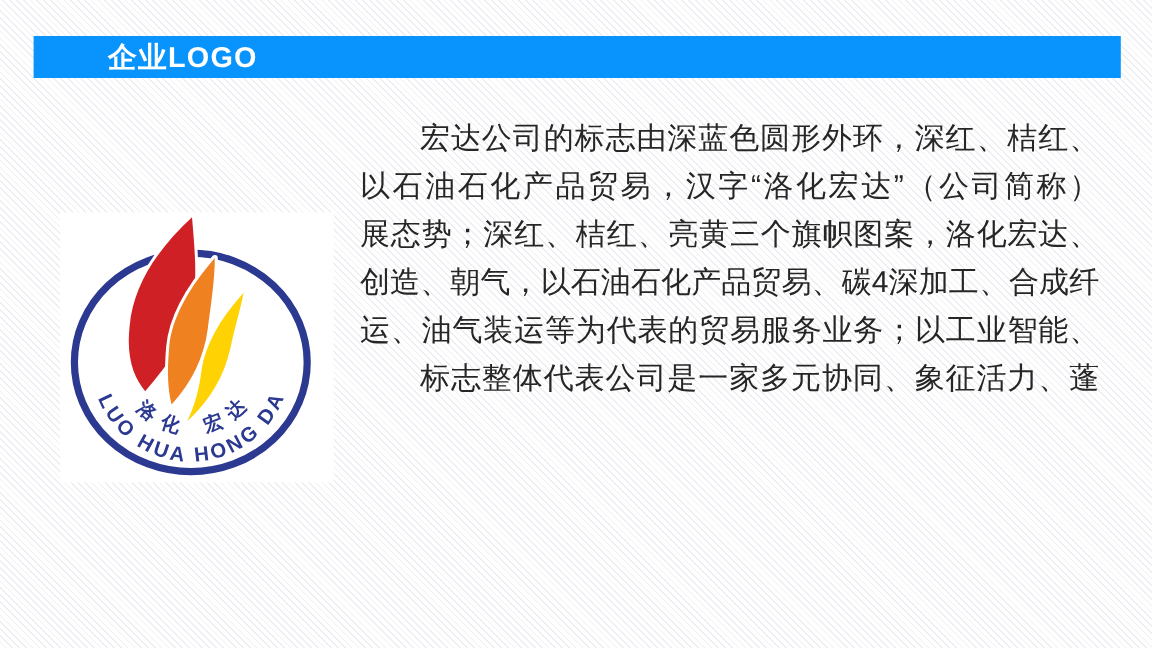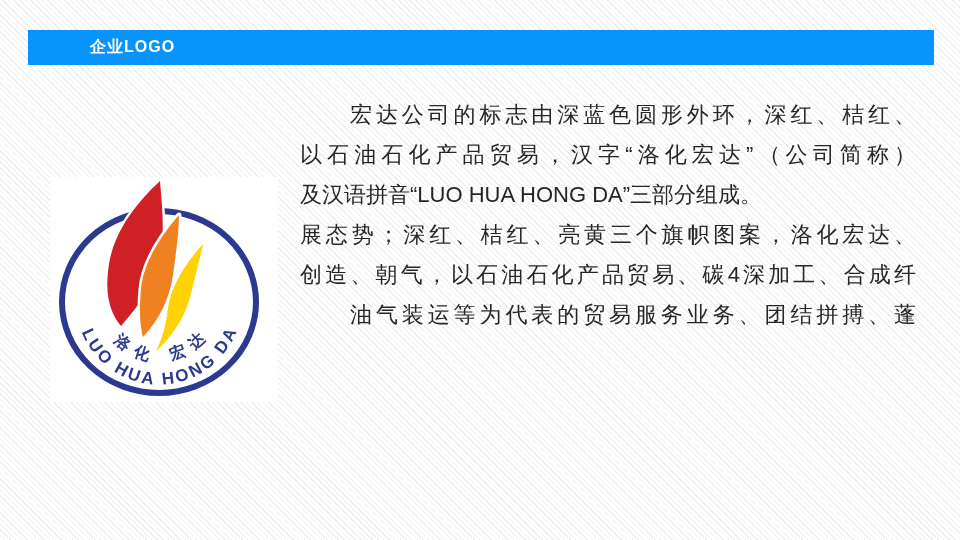--- a/index.html
+++ b/index.html
@@ -10,34 +10,34 @@
     background:
       repeating-linear-gradient(45deg,#ffffff 0px,#ffffff 3px,#eceef1 3px,#eceef1 4px);
     font-family:"Liberation Sans", sans-serif;
   }
   .header-bar{
     position:absolute;left:28px;top:30px;width:906px;height:35px;
     background:#0894FC;
     display:flex;align-items:center;
   }
   .header-title{
-    color:#ffffff;font-size:16px;font-weight:bold;
+    color:#ffffff;font-size:24px;font-weight:bold;
     padding-left:62px;letter-spacing:1px;
   }
   .logo-box{
     position:absolute;left:50px;top:177px;width:228px;height:225px;
     background:#ffffff;
   }
   .logo-box svg{display:block;width:228px;height:225px;}
   .body-text{
     position:absolute;left:300px;top:95px;width:616px;
     color:#262626;
   }
   .line{
-    font-size:22px;line-height:40px;height:40px;
+    font-size:25px;line-height:40px;height:40px;
     text-align:justify;text-align-last:justify;
     white-space:nowrap;
   }
   .line.indent{padding-left:50px;}
   .line.para-end{text-align-last:left;}
 </style>
 </head>
 <body>
 
 <div class="slide">
@@ -72,19 +72,19 @@
       </text>
       <text font-size="17" font-weight="bold" fill="#2B3990">
         <textPath href="#arc-en" startOffset="2" textLength="199" lengthAdjust="spacing">LUO HUA HONG DA</textPath>
       </text>
     </svg>
   </div>
 
   <div class="body-text">
     <div class="line indent">宏达公司的标志由深蓝色圆形外环，深红、桔红、</div>
     <div class="line">以石油石化产品贸易，汉字“洛化宏达”（公司简称）</div>
-    <div class="line para-end">及汉语拼音“LUO HUA HONG DA”三部分组成。</div>
     <div class="line">展态势；深红、桔红、亮黄三个旗帜图案，洛化宏达、</div>
     <div class="line">创造、朝气，以石油石化产品贸易、碳4深加工、合成纤</div>
-    <div class="line indent">油气装运等为代表的贸易服务业务、团结拼搏、蓬</div>
+    <div class="line">运、油气装运等为代表的贸易服务业务；以工业智能、</div>
+    <div class="line indent">标志整体代表公司是一家多元协同、象征活力、蓬</div>
   </div>
 
 </div>
 
 </body></html>

